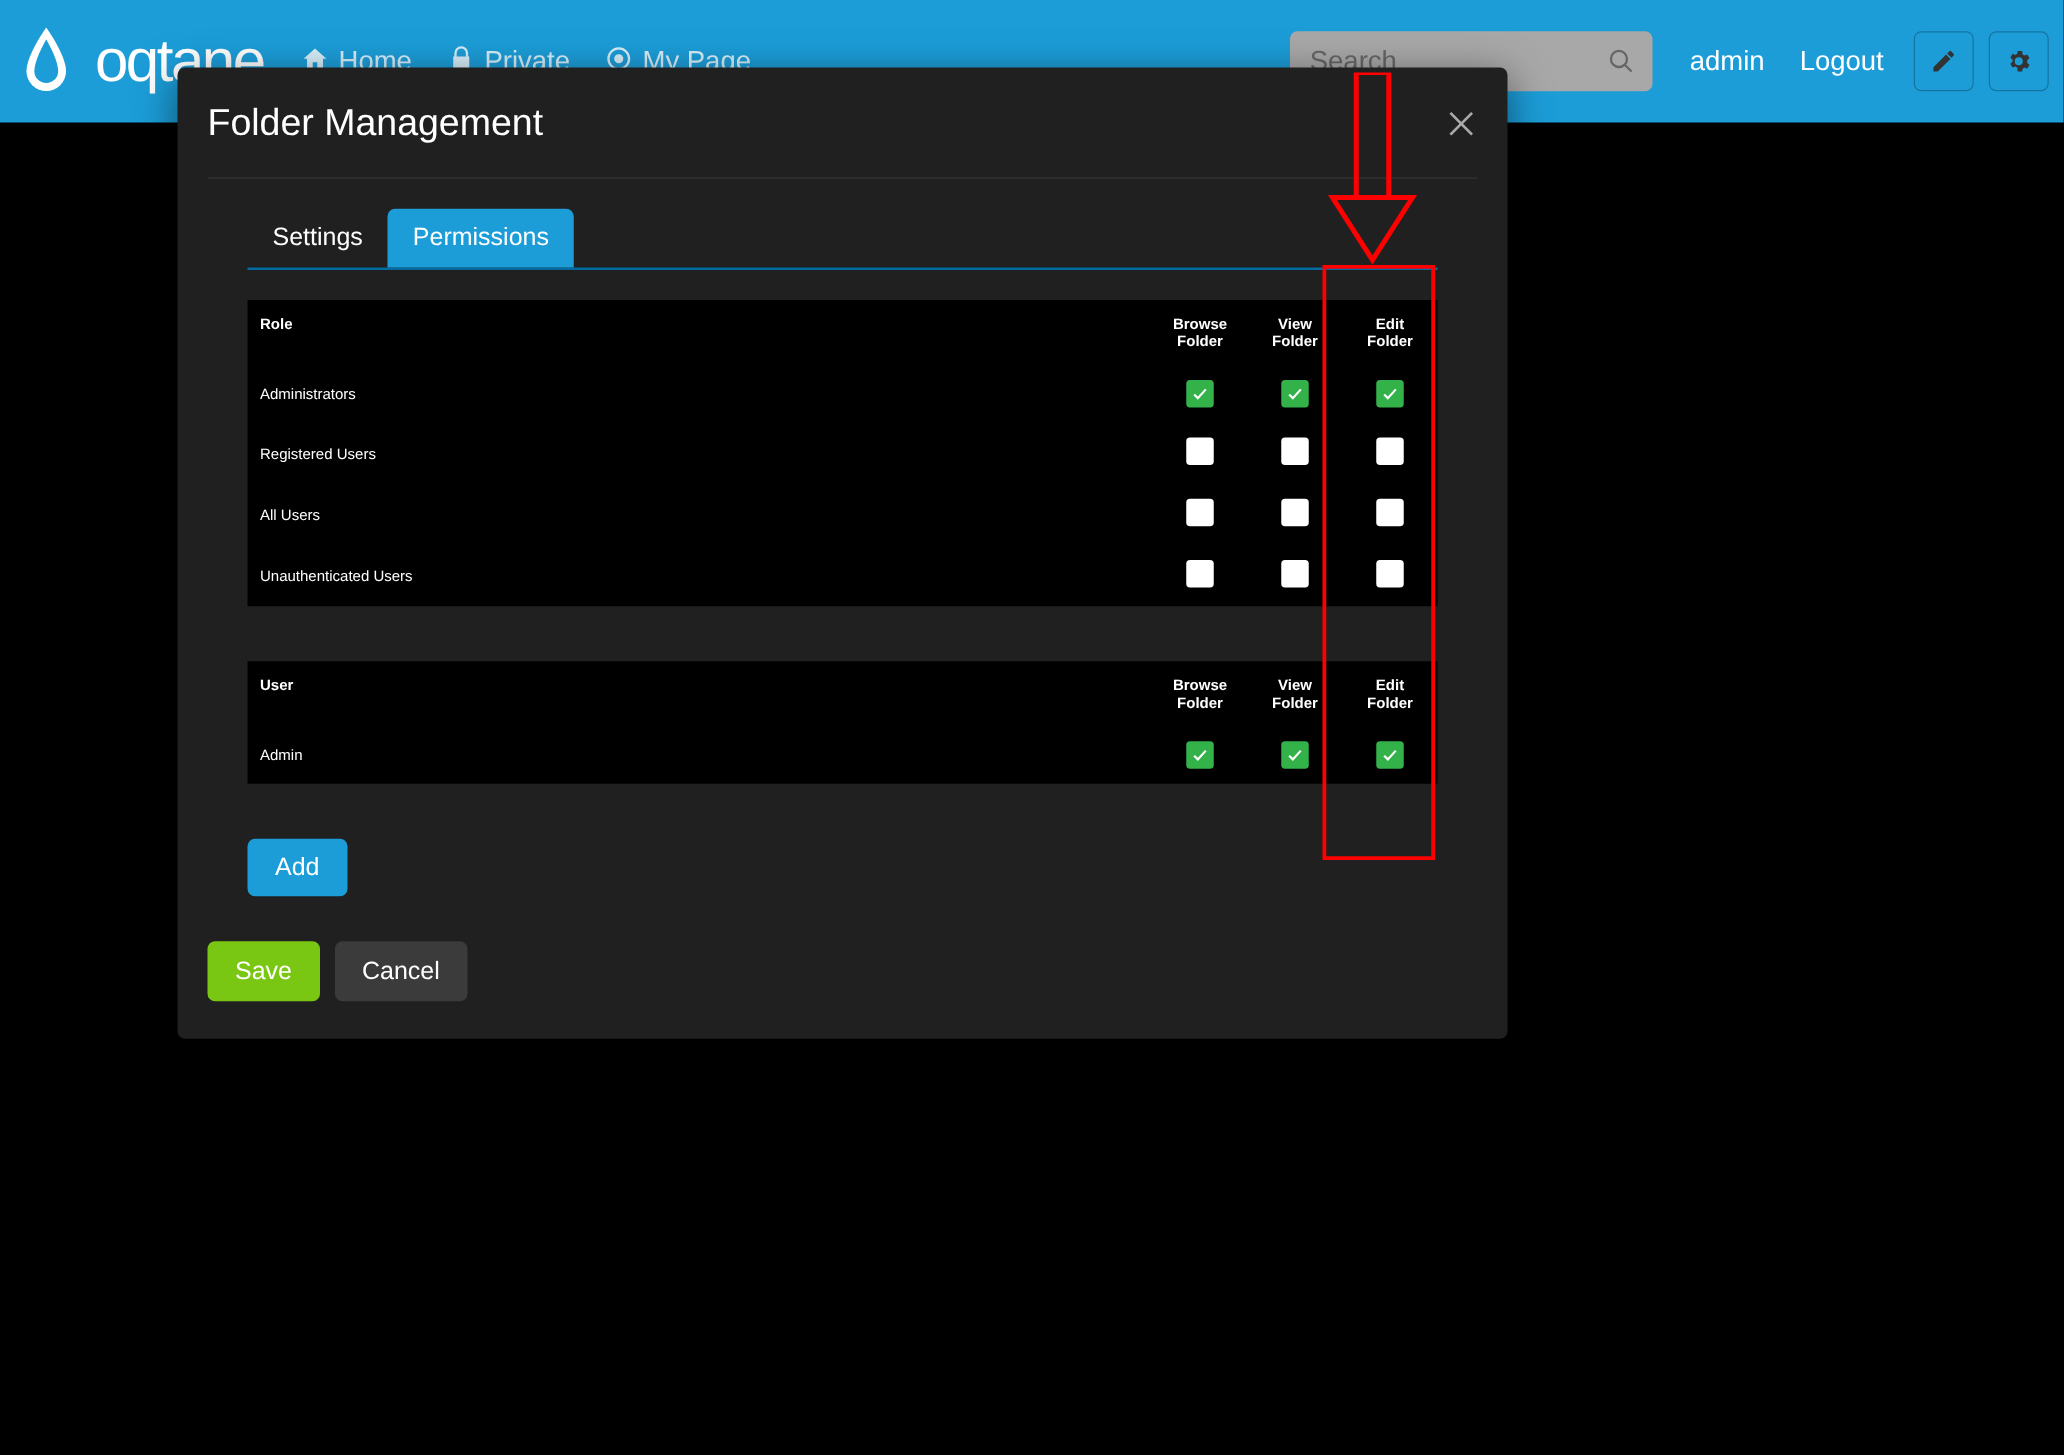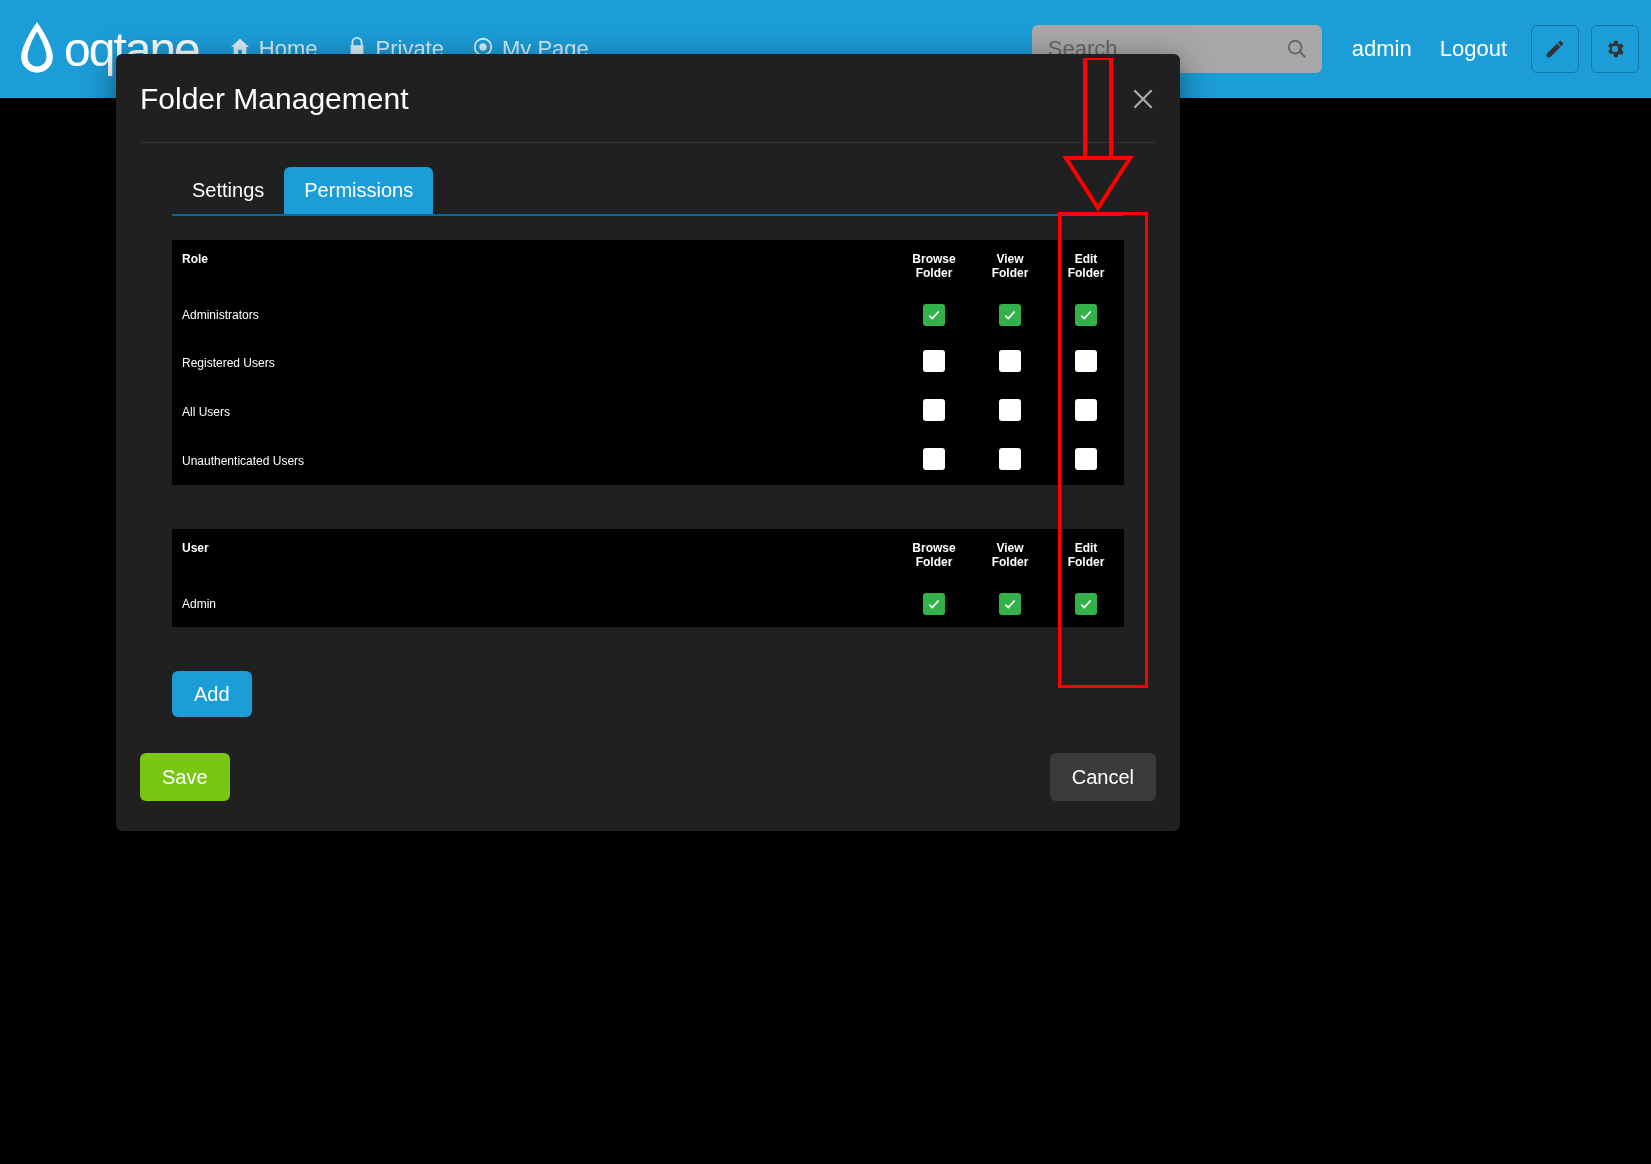--- a/index.html
+++ b/index.html
@@ -18,21 +18,21 @@
     height: 98px;
     background: #1c9dd8;
     display: flex;
     align-items: center;
     padding: 0 12px 0 18px;
     gap: 12px;
   }
   .logo {
     display: flex;
     align-items: center;
-    gap: 8px;
+    gap: 20px;
     margin-right: 18px;
   }
   .logo-drop {
     width: 38px; height: 54px;
   }
   .logo-text {
     font-size: 48px;
     font-weight: 500;
     color: #fff;
     letter-spacing: -2px;
@@ -86,21 +86,21 @@
     background: transparent;
     display: flex; align-items: center; justify-content: center;
     cursor: pointer;
   }
   .icon-btn svg { width: 22px; height: 22px; fill: #333; }
 
   
   .overlay {
     position: absolute;
     top: 54px;
-    left: 116px;
+    left: 142px;
     width: 1064px;
     background: #202020;
     border-radius: 6px;
     box-shadow: 0 8px 32px rgba(0,0,0,0.5);
     padding: 22px 24px 30px 24px;
   }
   .modal-header {
     display: flex;
     justify-content: space-between;
     align-items: center;
@@ -184,21 +184,20 @@
     background: #1c9dd8;
     color: #fff;
     font-size: 20px;
     cursor: pointer;
   }
 
   .modal-footer {
     display: flex;
     gap: 12px;
     margin-top: 36px;
-    justify-content: space-between;
   }
   .btn {
     height: 48px;
     padding: 0 22px;
     border: none;
     border-radius: 6px;
     font-size: 20px;
     cursor: pointer;
     color: #fff;
   }

